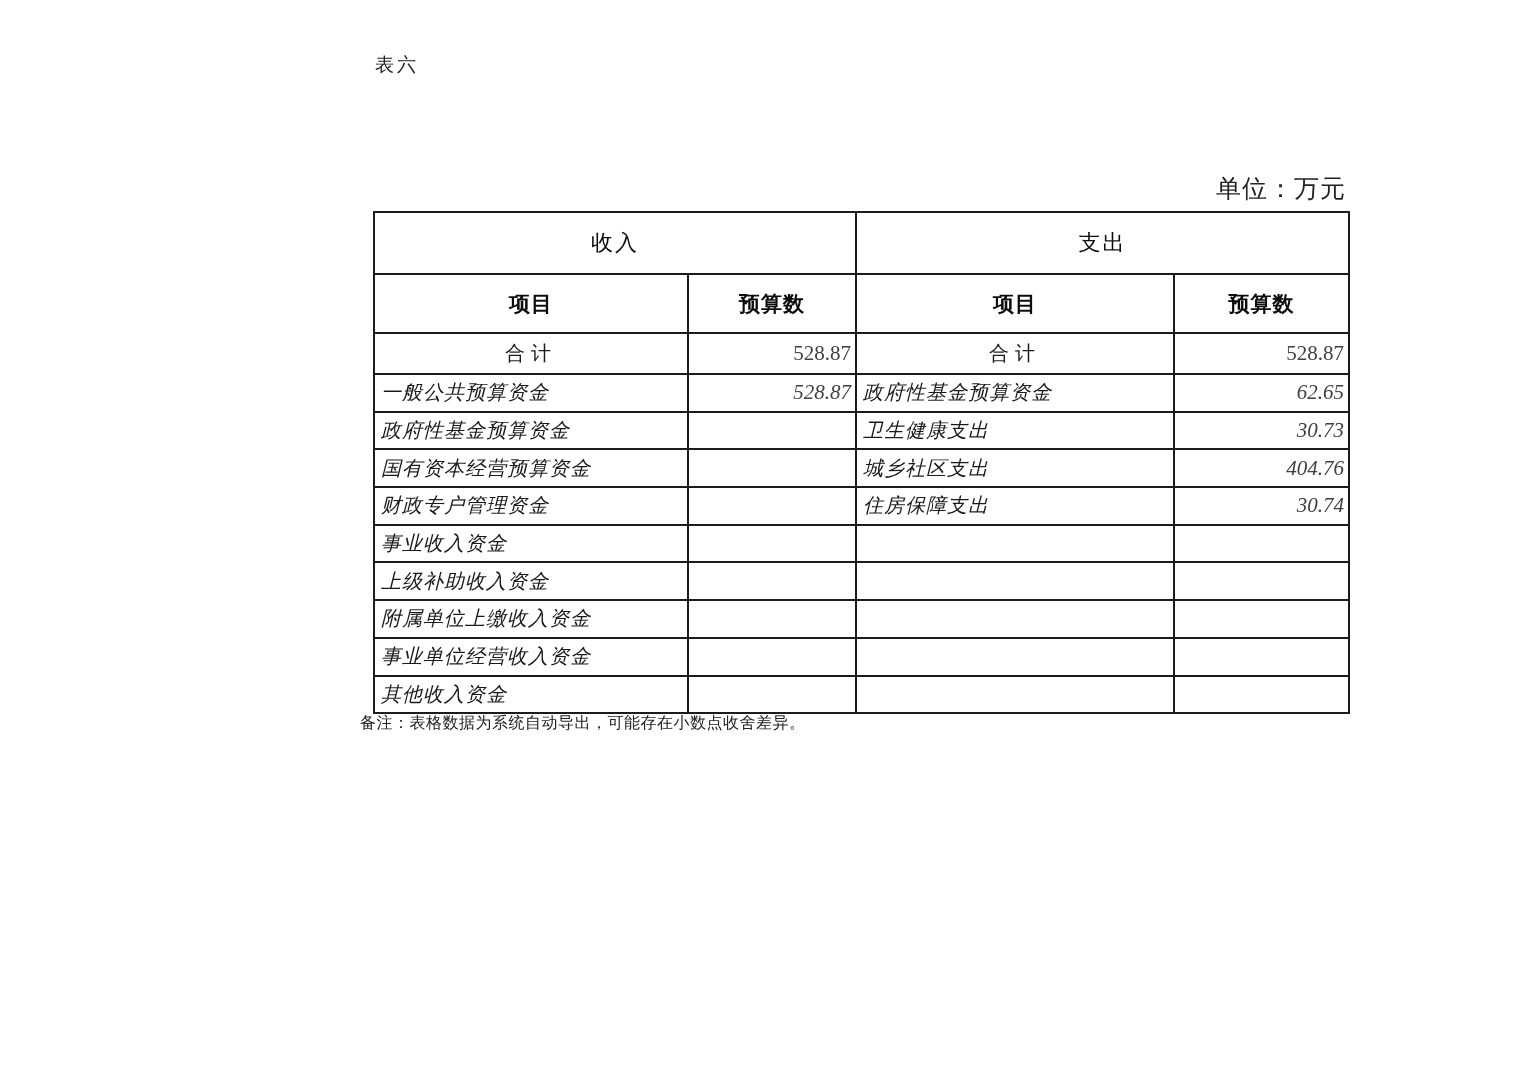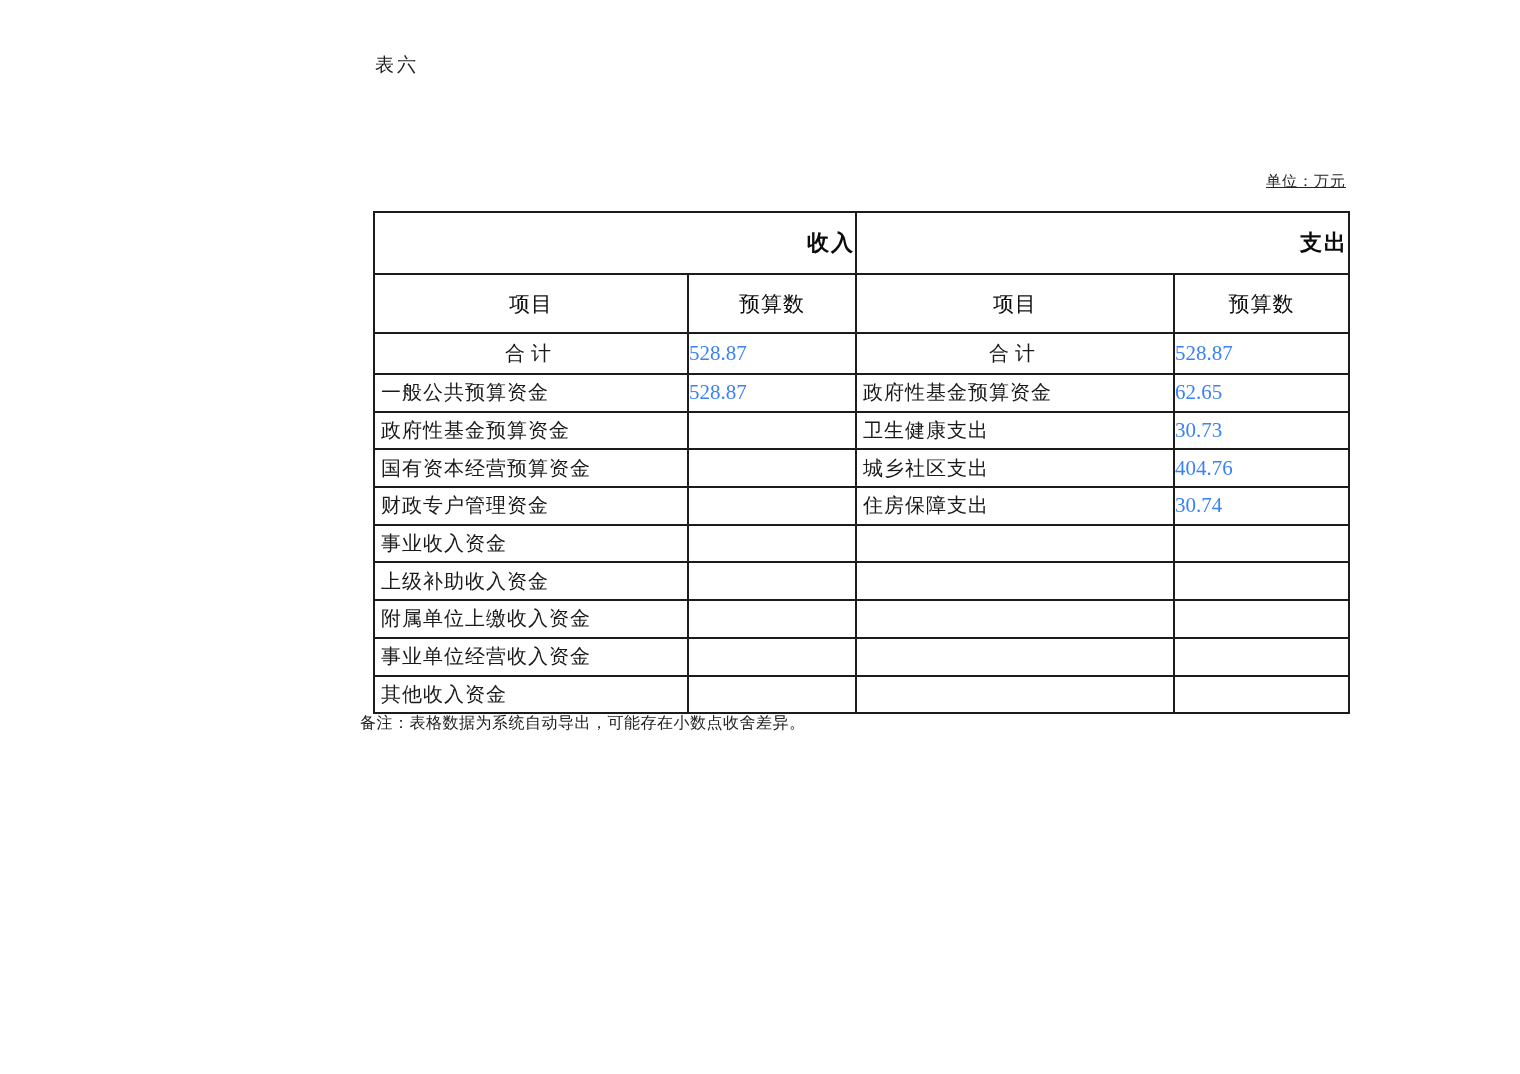--- a/index.html
+++ b/index.html
@@ -40,81 +40,82 @@
     letter-spacing: 1px;
     color: #000;
     font-family: "Liberation Serif", "DejaVu Serif", serif;
   }
   .unit-note {
     position: absolute;
     left: 341px;
     top: 172px;
     width: 973px;
     text-align: right;
-    font-size: 15px;
+    font-size: 25px;
     letter-spacing: 1px;
     color: #222;
-    text-decoration: underline;
   }
   table.budget-table {
     position: absolute;
     left: 341px;
     top: 211px;
     width: 975px;
     border-collapse: collapse;
     table-layout: fixed;
   }
   .budget-table th, .budget-table td {
     border: 2px solid #1c1c1c;
     padding: 0;
     overflow: hidden;
     white-space: nowrap;
     background: #ffffff;
   }
   .group-row th {
     height: 60px;
     font-family: "Liberation Sans", "DejaVu Sans", sans-serif;
     font-size: 22px;
-    font-weight: bold;
-    text-align: right;
+    font-weight: normal;
+    text-align: center;
     letter-spacing: 2px;
     color: #0c0c0c;
   }
   .col-row th {
     height: 57px;
     font-family: "Liberation Sans", "DejaVu Sans", sans-serif;
     font-size: 21px;
-    font-weight: normal;
+    font-weight: bold;
     text-align: center;
     letter-spacing: 1px;
     color: #0c0c0c;
   }
   .total-row td {
     height: 39px;
   }
   .data-row td {
     height: 35.7px;
+    font-style: italic;
   }
   td.cell-center {
     text-align: center;
     font-size: 20px;
     letter-spacing: 6px;
     color: #1a1a1a;
   }
   td.cell-item {
     text-align: left;
     padding-left: 6px;
     font-size: 20px;
     letter-spacing: 1px;
     color: #1a1a1a;
   }
   td.cell-num {
+    text-align: right;
     padding-right: 4px;
     font-size: 21px;
-    color: #3b82f6;
+    color: #404040;
   }
   .footer-note {
     position: absolute;
     left: 328px;
     top: 713px;
     font-size: 16px;
     letter-spacing: 0.5px;
     color: #222;
   }
 </style>

